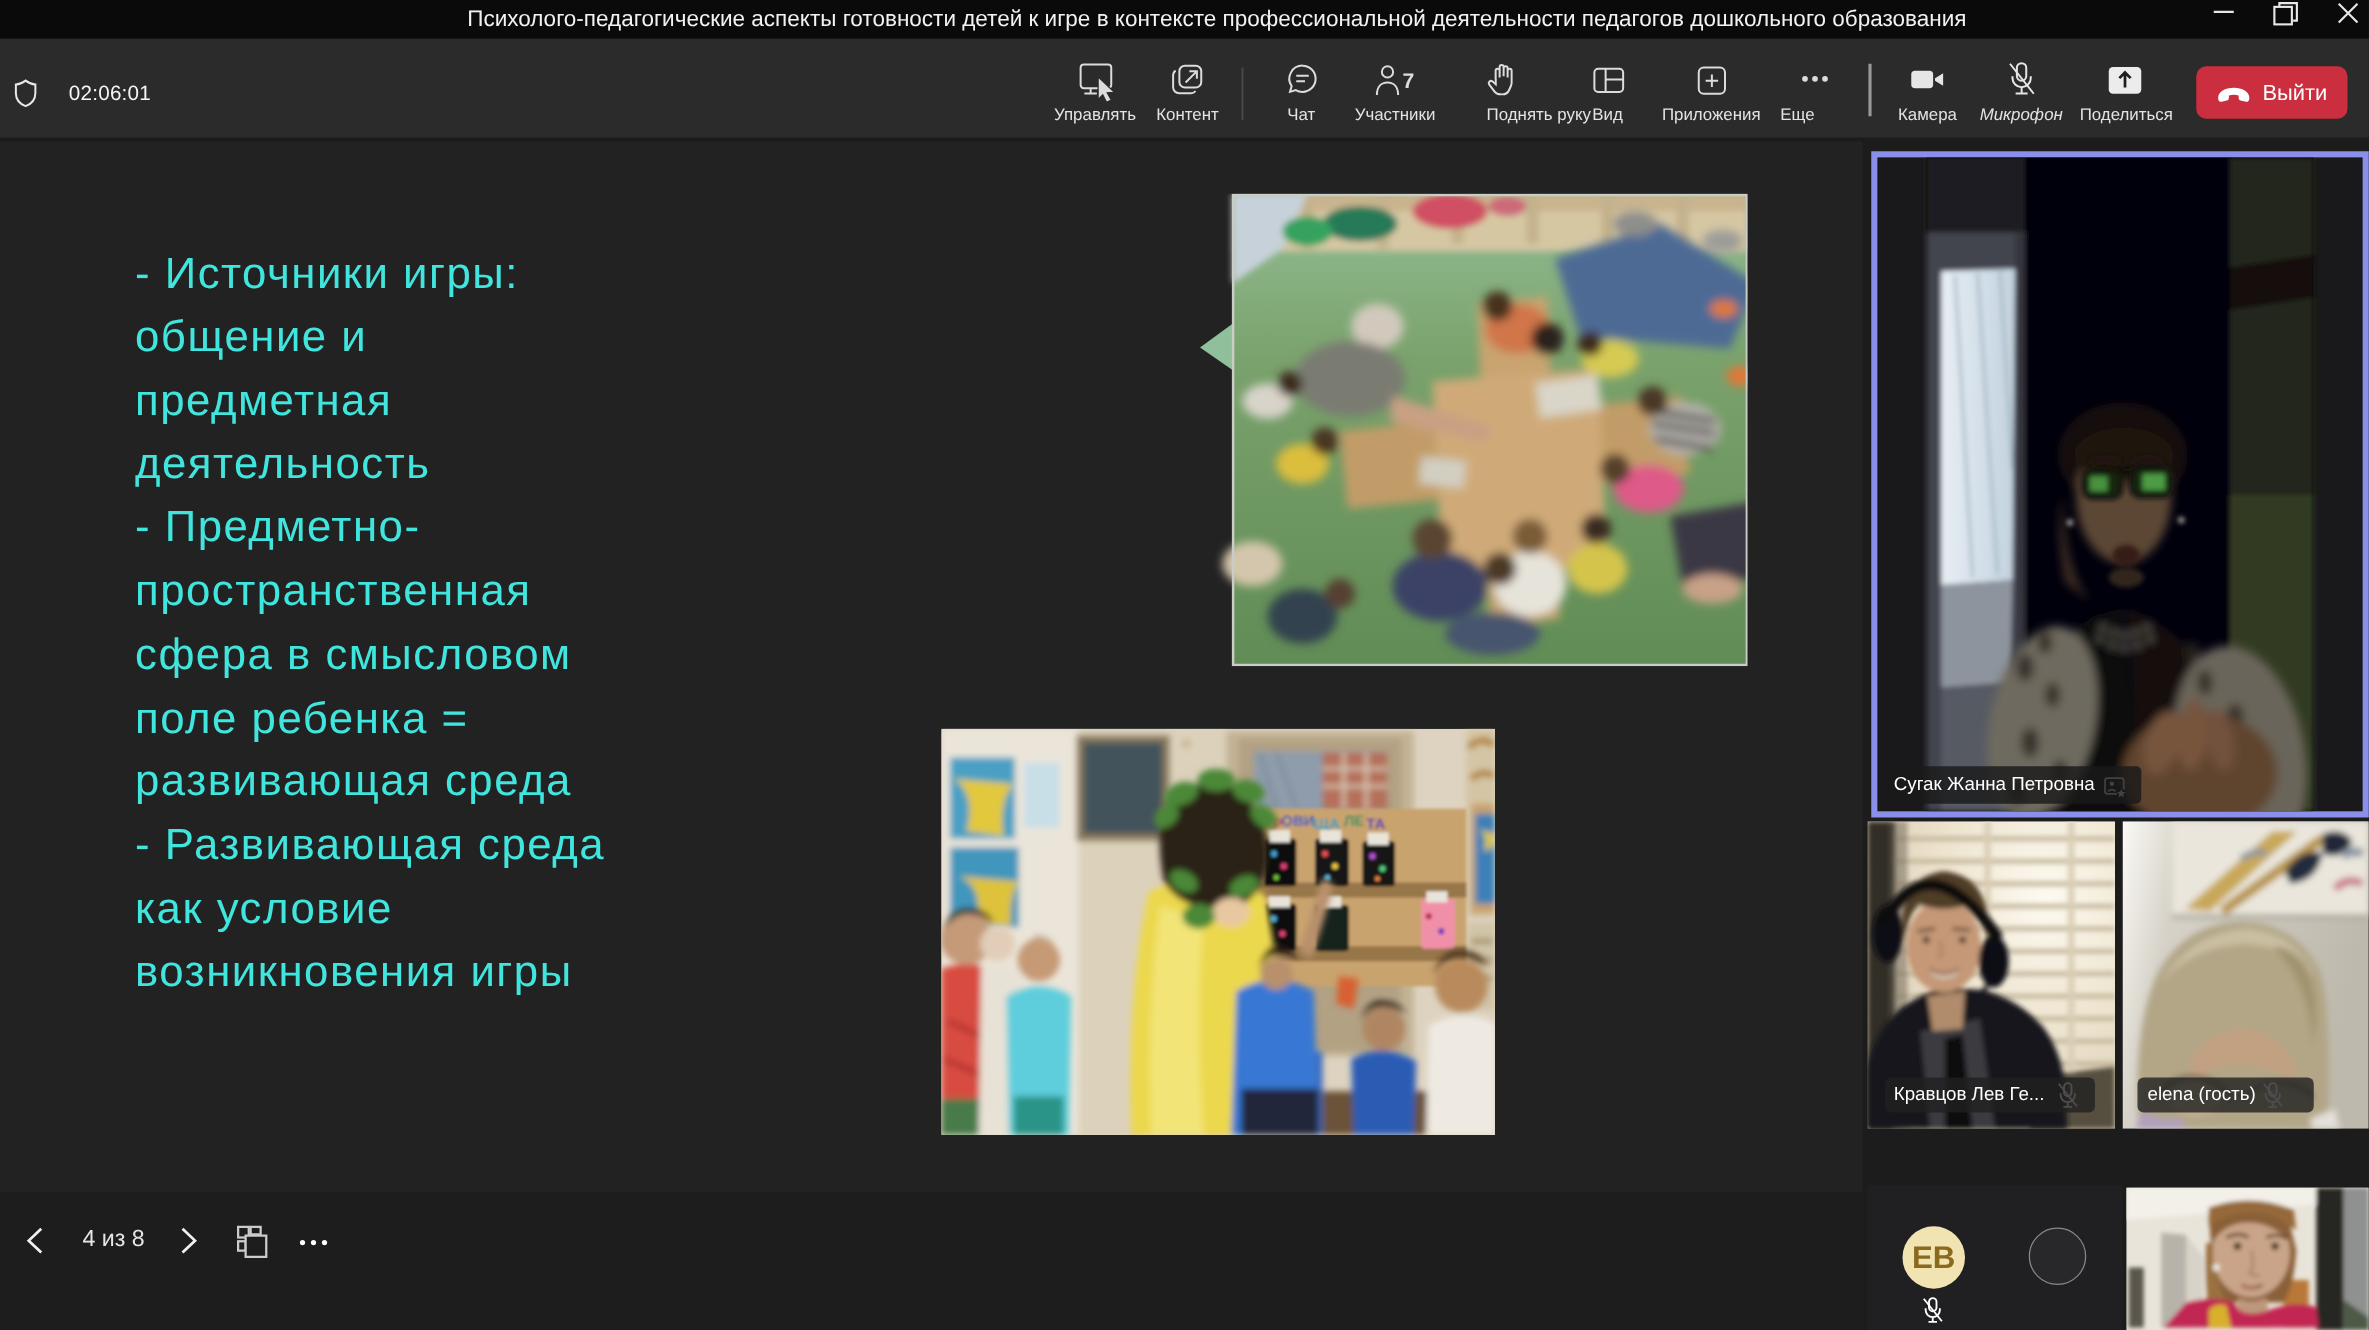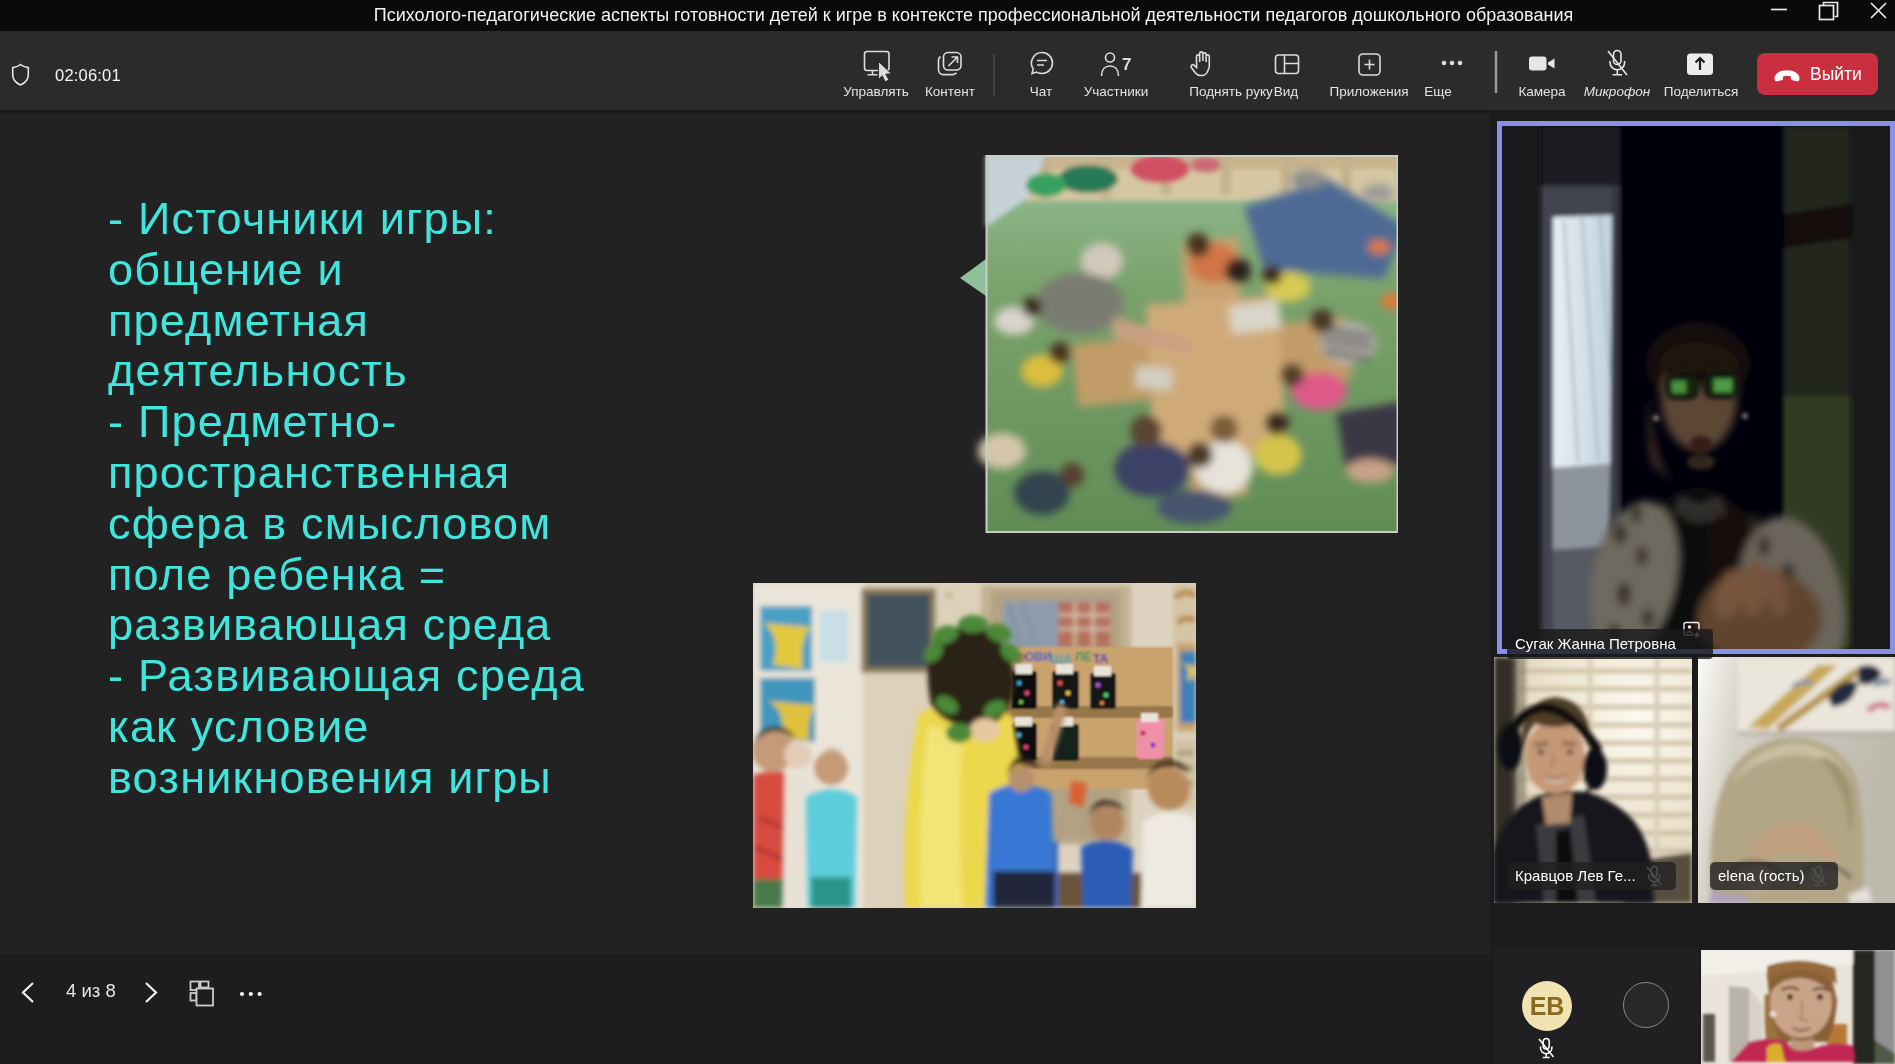--- a/index.html
+++ b/index.html
@@ -3,26 +3,26 @@
 <meta charset="utf-8">
 <style>
   html,body{margin:0;padding:0;width:1895px;height:1064px;overflow:hidden;background:#212122;font-family:"Liberation Sans",sans-serif;}
   .abs{position:absolute;}
   #titlebar{left:0;top:0;width:1895px;height:31px;background:#0a0a0a;}
   #titletext{left:35px;top:0;width:1877px;height:31px;line-height:30px;text-align:center;color:#f2f2f2;font-size:18px;}
   #toolbar{left:0;top:31px;width:1895px;height:79px;background:#2b2b2b;}
   .tlabel{position:absolute;color:#e3e3e3;font-size:13.5px;top:84px;white-space:nowrap;transform:translateX(-50%);}
   #timer{position:absolute;left:55px;top:66px;color:#f5f5f5;font-size:16.5px;letter-spacing:0.2px;}
   #content{left:0;top:110px;width:1494px;height:844px;background:#222223;}
-  #slidetext{position:absolute;left:108px;top:194px;color:#40e6dd;font-size:45px;line-height:50.8px;letter-spacing:1.2px;white-space:pre;}
+  #slidetext{position:absolute;left:108px;top:194px;color:#40e6dd;font-size:35px;line-height:50.8px;letter-spacing:1.2px;white-space:pre;}
   #bottombar{left:0;top:954px;width:1494px;height:110px;background:#1d1d1e;}
   #navtext{position:absolute;left:66px;top:980px;color:#e6e6e6;font-size:18.5px;}
   #rightpanel{left:1490px;top:110px;width:405px;height:954px;background:#1c1c1d;}
   #bigtile{position:absolute;left:1497px;top:121px;width:398px;height:533px;background:#19191b;border:5px solid #8a8fe9;box-sizing:border-box;}
-  #biglabel{position:absolute;left:1507px;top:613px;width:206px;height:30px;background:rgba(26,26,26,0.82);border-radius:4px;color:#fff;font-size:15px;line-height:30px;margin-top:16px;}
+  #biglabel{position:absolute;left:1507px;top:613px;width:206px;height:30px;background:rgba(26,26,26,0.82);border-radius:4px;color:#fff;font-size:15px;line-height:30px;}
   .smlabel{position:absolute;height:28px;background:rgba(32,32,32,0.80);border-radius:5px;color:#fff;font-size:15px;line-height:28px;top:862px;}
   #ebtile{position:absolute;left:1494px;top:948px;width:204px;height:116px;background:#202023;}
   #ebcircle{position:absolute;left:1522px;top:981px;width:50px;height:50px;border-radius:50%;background:#f2e3b2;color:#8a6a1e;font-weight:bold;font-size:25px;text-align:center;line-height:50px;}
   #dotcircle{position:absolute;left:1623px;top:982px;width:46px;height:46px;border-radius:50%;border:1px solid #88888a;box-sizing:border-box;background:#28282b;}
   #redbtn{position:absolute;left:1757px;top:53px;width:121px;height:42px;border-radius:8px;background:#cb2f3f;}
   #redbtntext{position:absolute;left:1810px;top:64px;color:#fff;font-size:17.5px;font-weight:normal;}
 </style>
 </head>
 <body>
 <div class="abs" id="content"></div>
@@ -528,21 +528,21 @@
     </g>
   </g>
 
   <g fill="#ffffff">
     <circle cx="149" cy="405" r="2.2"></circle>
       <circle cx="156.5" cy="405" r="2.2"></circle>
       <circle cx="164" cy="405" r="2.2"></circle>
   </g>
 </svg>
 <div class="smlabel" style="left:1508px;width:168px;"><span style="padding-left:7px;">Кравцов Лев Ге...</span></div>
-<div class="smlabel" style="left:1710px;width:128px;"><span style="padding-left:8px;">elena (гость)</span></div>
+<div class="smlabel" style="left:1710px;width:141px;"><span style="padding-left:8px;">elena (гость)</span></div>
 <div id="biglabel"><span style="padding-left:8px;">Сугак Жанна Петровна</span></div>
 <div id="ebcircle">ЕВ</div>
 <div id="dotcircle"></div>
 <div id="redbtn"></div>
 <div id="redbtntext">Выйти</div>
 
 <svg class="abs" style="left:0;top:0;" width="1895" height="110" viewBox="0 0 1895 110" fill="none">
 
   <g stroke="#e8e8e8" stroke-width="1.7">
     <line x1="1771" y1="9.5" x2="1787" y2="9.5"></line>

